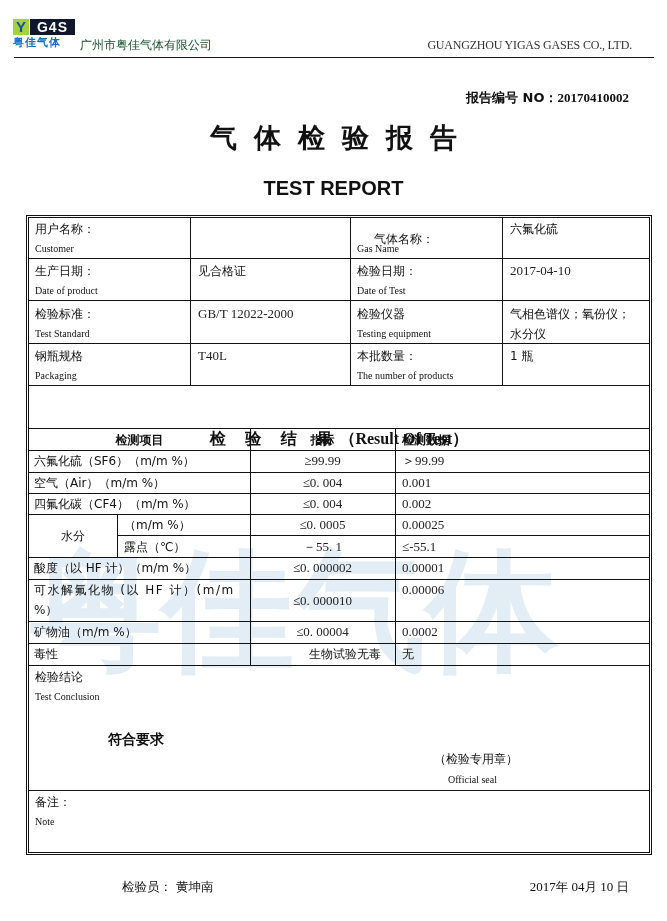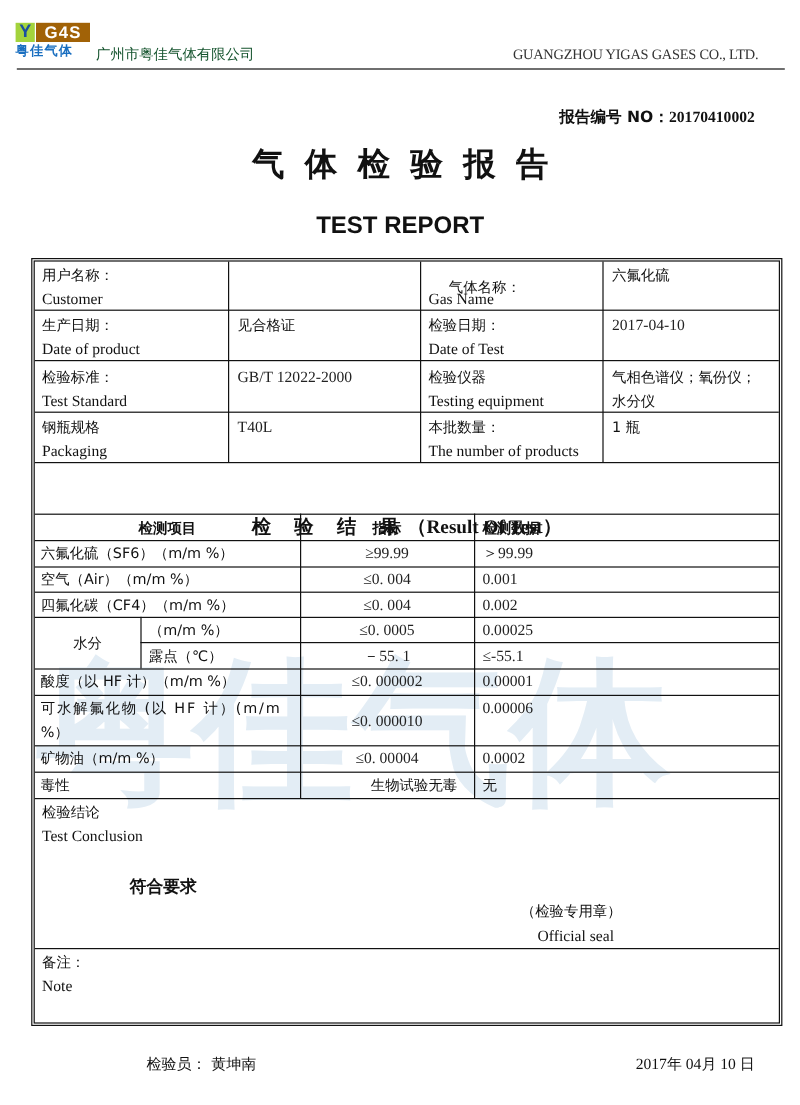--- a/index.html
+++ b/index.html
@@ -5,21 +5,21 @@
   html, body { margin:0; padding:0; background:#ffffff; }
   body { width:667px; height:921px; position:relative; overflow:hidden;
          font-family: "Liberation Serif", "DejaVu Serif", serif; color:#111; }
   .abs { position:absolute; }
 
   
   .logo { left:13px; top:19px; width:62px; height:30px; }
   .logo-top { position:absolute; left:0; top:0; height:16px; width:62px; }
   .logo-y { position:absolute; left:0; top:0; width:16px; height:16px; background:#a3d33c; color:#1a4fa0;
             font:bold 15px/16px "Liberation Sans", sans-serif; text-align:center; }
-  .logo-gas { position:absolute; left:17px; top:0; width:45px; height:16px; background:#a16207; color:#fff;
+  .logo-gas { position:absolute; left:17px; top:0; width:45px; height:16px; background:#0f172a; color:#fff;
               font:bold 14px/16px "Liberation Sans", sans-serif; text-align:center; letter-spacing:1px; }
   .logo-cn { position:absolute; left:0; top:18px; width:62px; height:12px; color:#1a6fc0;
              font:bold 11px/12px "DejaVu Sans", sans-serif; letter-spacing:1px; white-space:nowrap; }
   .company-cn { left:80px; top:38px; font:12px/14px "DejaVu Sans", sans-serif; color:#14532d; }
   .company-en { right:35px; top:38px; font:12px/14px "Liberation Serif", serif; color:#333; letter-spacing:-0.2px; }
   .header-rule { left:14px; top:57px; width:640px; height:0; border-top:1.5px solid #111; }
 
   .report-no { right:38px; top:90px; font:bold 13px/16px "Liberation Serif", serif; }
   .title-cn { left:0; width:667px; top:121px; text-align:center; font:bold 27px/34px "DejaVu Sans", sans-serif;
               letter-spacing:17px; padding-left:17px; box-sizing:border-box; }
@@ -32,21 +32,21 @@
   .wm-bot { position:absolute; left:0; top:150px; width:620px; height:140px; color:#e3edf5;
             font:bold 132px/140px "DejaVu Sans", sans-serif; letter-spacing:0px; white-space:nowrap; }
 
   
   .frame { left:26px; top:215px; width:626px; height:640px; border:3px double #111; box-sizing:border-box; }
   .hline { position:absolute; height:0; border-top:1px solid #111; }
   .vline { position:absolute; width:0; border-left:1px solid #111; }
 
   .cell { position:absolute; font-size:12.5px; line-height:20px; white-space:nowrap; }
   .cn { font-family:"DejaVu Sans", sans-serif; font-size:12px; }
-  .en { font-family:"Liberation Serif", serif; font-size:13px; }
+  .en { font-family:"Liberation Serif", serif; font-size:10px; }
   .val { font-family:"Liberation Serif", serif; font-size:13px; color:#222; }
   .center { text-align:center; }
   .bold { font-weight:bold; }
 
   .res-title { left:29px; width:620px; top:396px; text-align:center; font:bold 16px/22px "Liberation Serif", serif;margin-top:32px; }
   .res-title .cnp { font-family:"DejaVu Sans", sans-serif; letter-spacing:7px; }
 
   .footer-inspector { left:122px; top:878px; font:12.5px/18px "DejaVu Sans", sans-serif; }
   .footer-date { right:38px; top:878px; font:13px/18px "Liberation Serif", serif; }
   .footer-date .cn { font-size:12.5px; }

